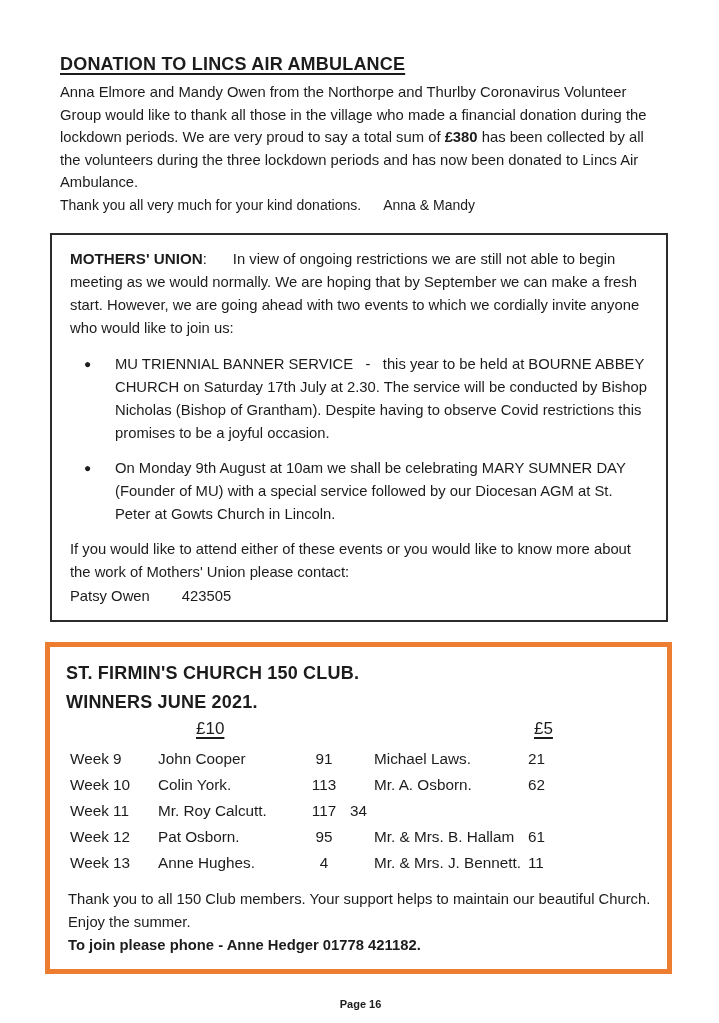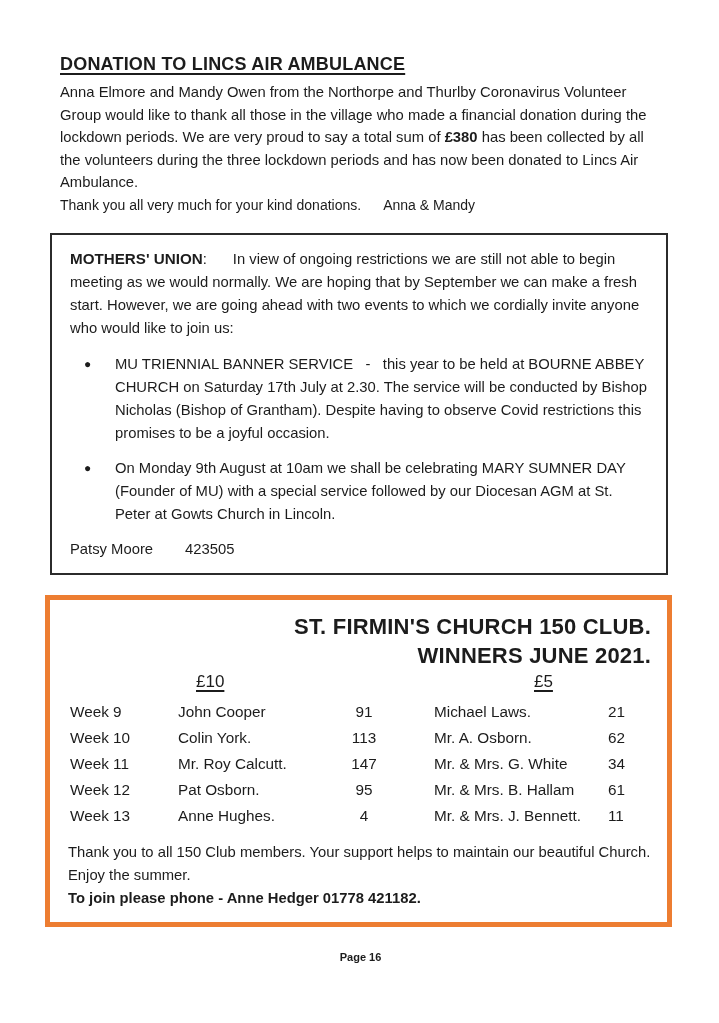--- a/index.html
+++ b/index.html
@@ -84,22 +84,22 @@
 
   
   .club-box {
     margin: 20px 0 0 -15px;
     width: 627px;
     box-sizing: border-box;
     border: 5px solid #ED7D31;
     padding: 12px 16px 12px 16px;
   }
   .club-title {
-    text-align: right;
-    font-size: 22px;
+    text-align: left;
+    font-size: 18px;
     font-weight: bold;
     margin: 0;
     line-height: 29px;
     letter-spacing: 0.2px;
   }
   .club-col-headers {
     position: relative;
     height: 29px;
     font-size: 17px;
     text-align: right;
@@ -115,21 +115,20 @@
   .club-col-headers .h5  { left: 468px; }
   .club-table {
     font-size: 15.3px;
   }
   .club-row {
     display: grid;
     grid-template-columns: 88px 140px 52px 178px 42px;
     line-height: 26px;
     padding-left: 4px;
     white-space: nowrap;
-    gap: 20px;
   }
   .cell-num10 { text-align: center; }
   .cell-name5 { padding-left: 24px; }
   .cell-num5 { }
   .club-thanks {
     font-size: 14.8px;
     line-height: 23px;
     margin: 12px 0 0 2px;
   }
   .club-join {
@@ -157,21 +156,22 @@
     <p class="donation-body"><span>Anna Elmore and Mandy Owen from the Northorpe and Thurlby Coronavirus Volunteer Group would like to thank all those in the village who made a financial donation during the lockdown periods. We are very proud to say a total sum of </span><strong>£380</strong><span> has been collected by all the volunteers during the three lockdown periods and has now been donated to Lincs Air Ambulance.</span></p>
     <p class="donation-thanks"><span>Thank you all very much for your kind donations.</span><span class="signoff">Anna &amp; Mandy</span></p>
   </section>
 
   <section class="mu-box">
     <p class="mu-intro"><strong class="mu-heading">MOTHERS' UNION</strong><span>:</span><span class="mu-gap"></span><span>In view of ongoing restrictions we are still not able to begin meeting as we would normally. We are hoping that by September we can make a fresh start. However, we are going ahead with two events to which we cordially invite anyone who would like to join us:</span></p>
     <ul class="mu-list">
       <li><span class="mu-bullet">●</span><span>MU TRIENNIAL BANNER SERVICE   -   this year to be held at BOURNE ABBEY CHURCH on Saturday 17th July at 2.30. The service will be conducted by Bishop Nicholas (Bishop of Grantham). Despite having to observe Covid restrictions this promises to be a joyful occasion.</span></li>
       <li><span class="mu-bullet">●</span><span>On Monday 9th August at 10am we shall be celebrating MARY SUMNER DAY (Founder of MU) with a special service followed by our Diocesan AGM at St. Peter at Gowts Church in Lincoln.</span></li>
     </ul>
-    <p class="mu-contact"><span>Patsy Moore</span><span class="mu-phone">423505</span></p>
+    <p class="mu-outro">If you would like to attend either of these events or you would like to know more about the work of Mothers' Union please contact:</p>
+    <p class="mu-contact"><span>Patsy Owen</span><span class="mu-phone">423505</span></p>
   </section>
 
   <section class="club-box" style="border-color: rgb(237, 125, 49);">
     <h2 class="club-title">ST. FIRMIN'S CHURCH 150 CLUB.</h2>
     <h2 class="club-title">WINNERS JUNE 2021.</h2>
     <div class="club-col-headers">
       <span class="h10">£10</span>
       <span class="h5">£5</span>
     </div>
     <div class="club-table">
@@ -185,22 +185,21 @@
       <div class="club-row">
         <span class="cell-week">Week 10</span>
         <span class="cell-name10">Colin York.</span>
         <span class="cell-num10">113</span>
         <span class="cell-name5">Mr. A. Osborn.</span>
         <span class="cell-num5">62</span>
       </div>
       <div class="club-row">
         <span class="cell-week">Week 11</span>
         <span class="cell-name10">Mr. Roy Calcutt.</span>
-        <span class="cell-num10">147</span>
-        <span class="cell-name5">Mr. &amp; Mrs. G. White</span>
+        <span class="cell-num10">117</span>
         <span class="cell-num5">34</span>
       </div>
       <div class="club-row">
         <span class="cell-week">Week 12</span>
         <span class="cell-name10">Pat Osborn.</span>
         <span class="cell-num10">95</span>
         <span class="cell-name5">Mr. &amp; Mrs. B. Hallam</span>
         <span class="cell-num5">61</span>
       </div>
       <div class="club-row">

